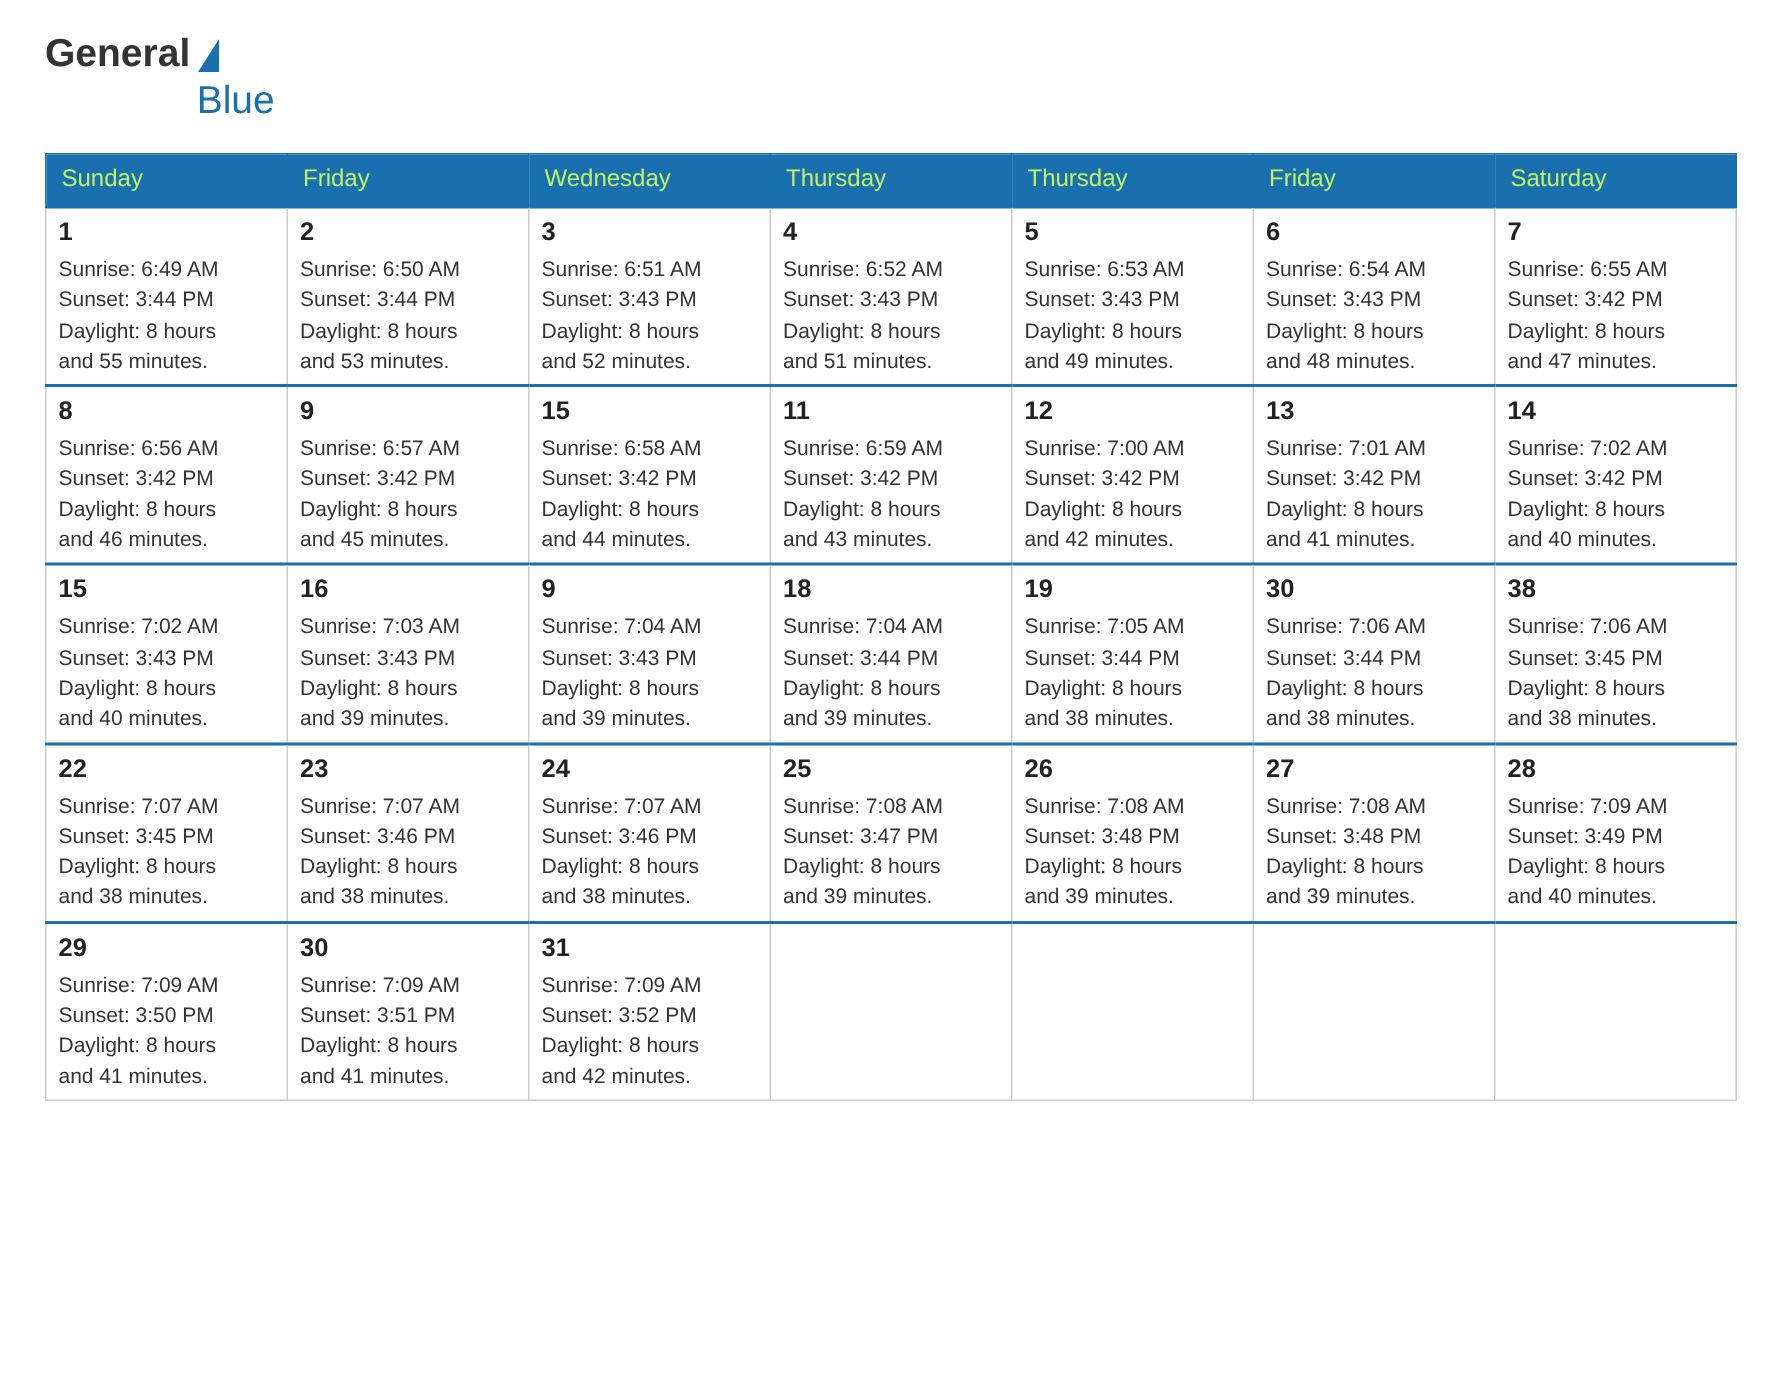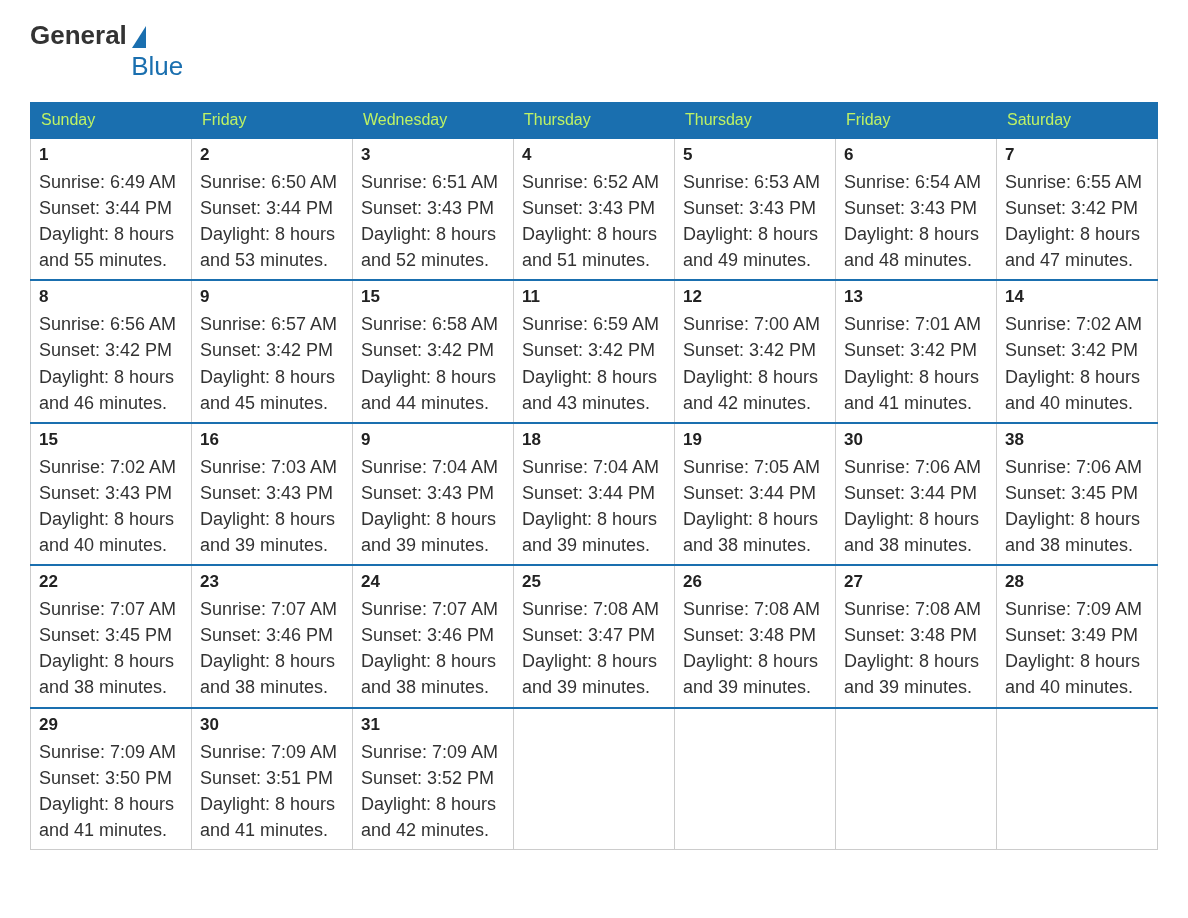--- a/index.html
+++ b/index.html
@@ -86,21 +86,21 @@
       border-left: 1px solid #ccc;
     }
     .day-number {
       font-size: 17px;
       font-weight: bold;
       color: #222;
       display: block;
       margin-bottom: 4px;
     }
     .day-info {
-      font-size: 18px;
+      font-size: 14px;
       color: #333;
       line-height: 1.45;
     }
     tr td {
       border-top: 2px solid #1a6faf;
     }
   </style>
 </head>
 <body>
 

